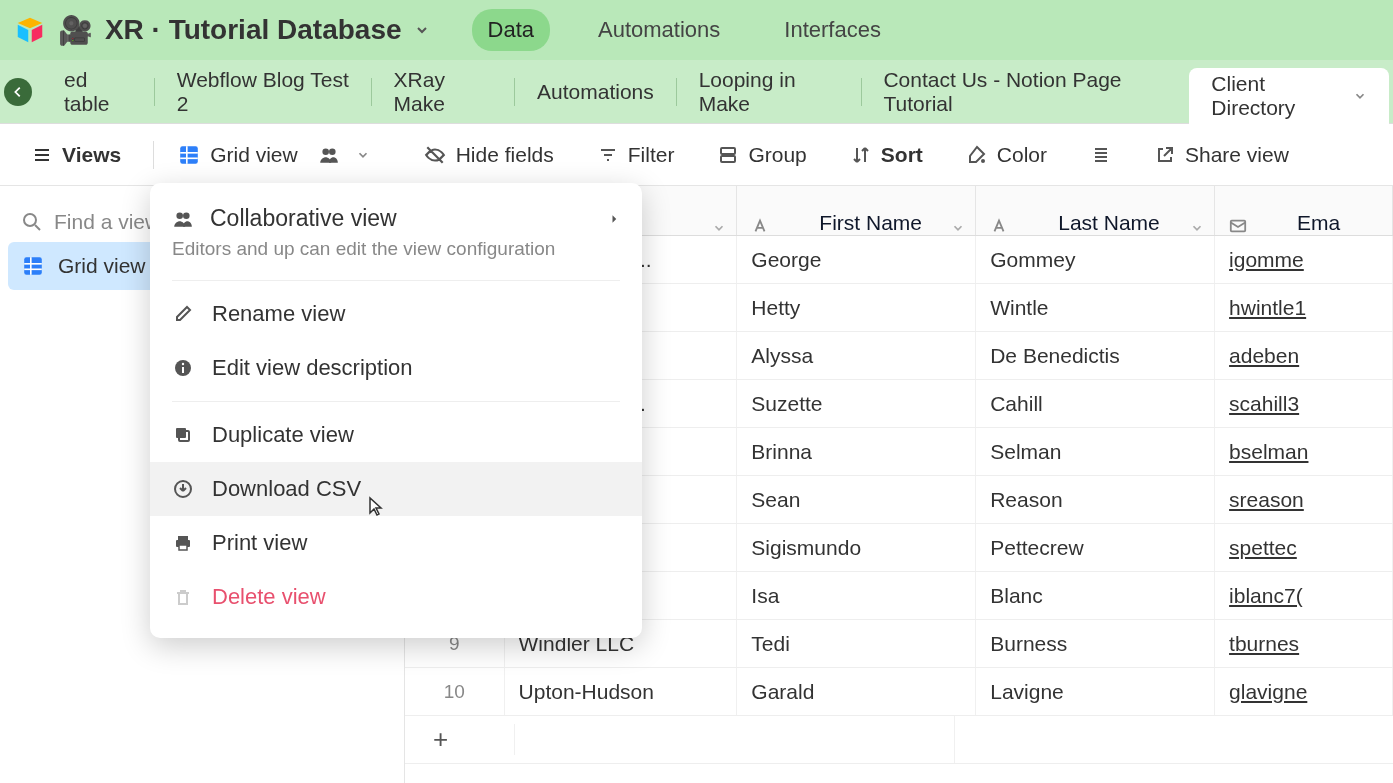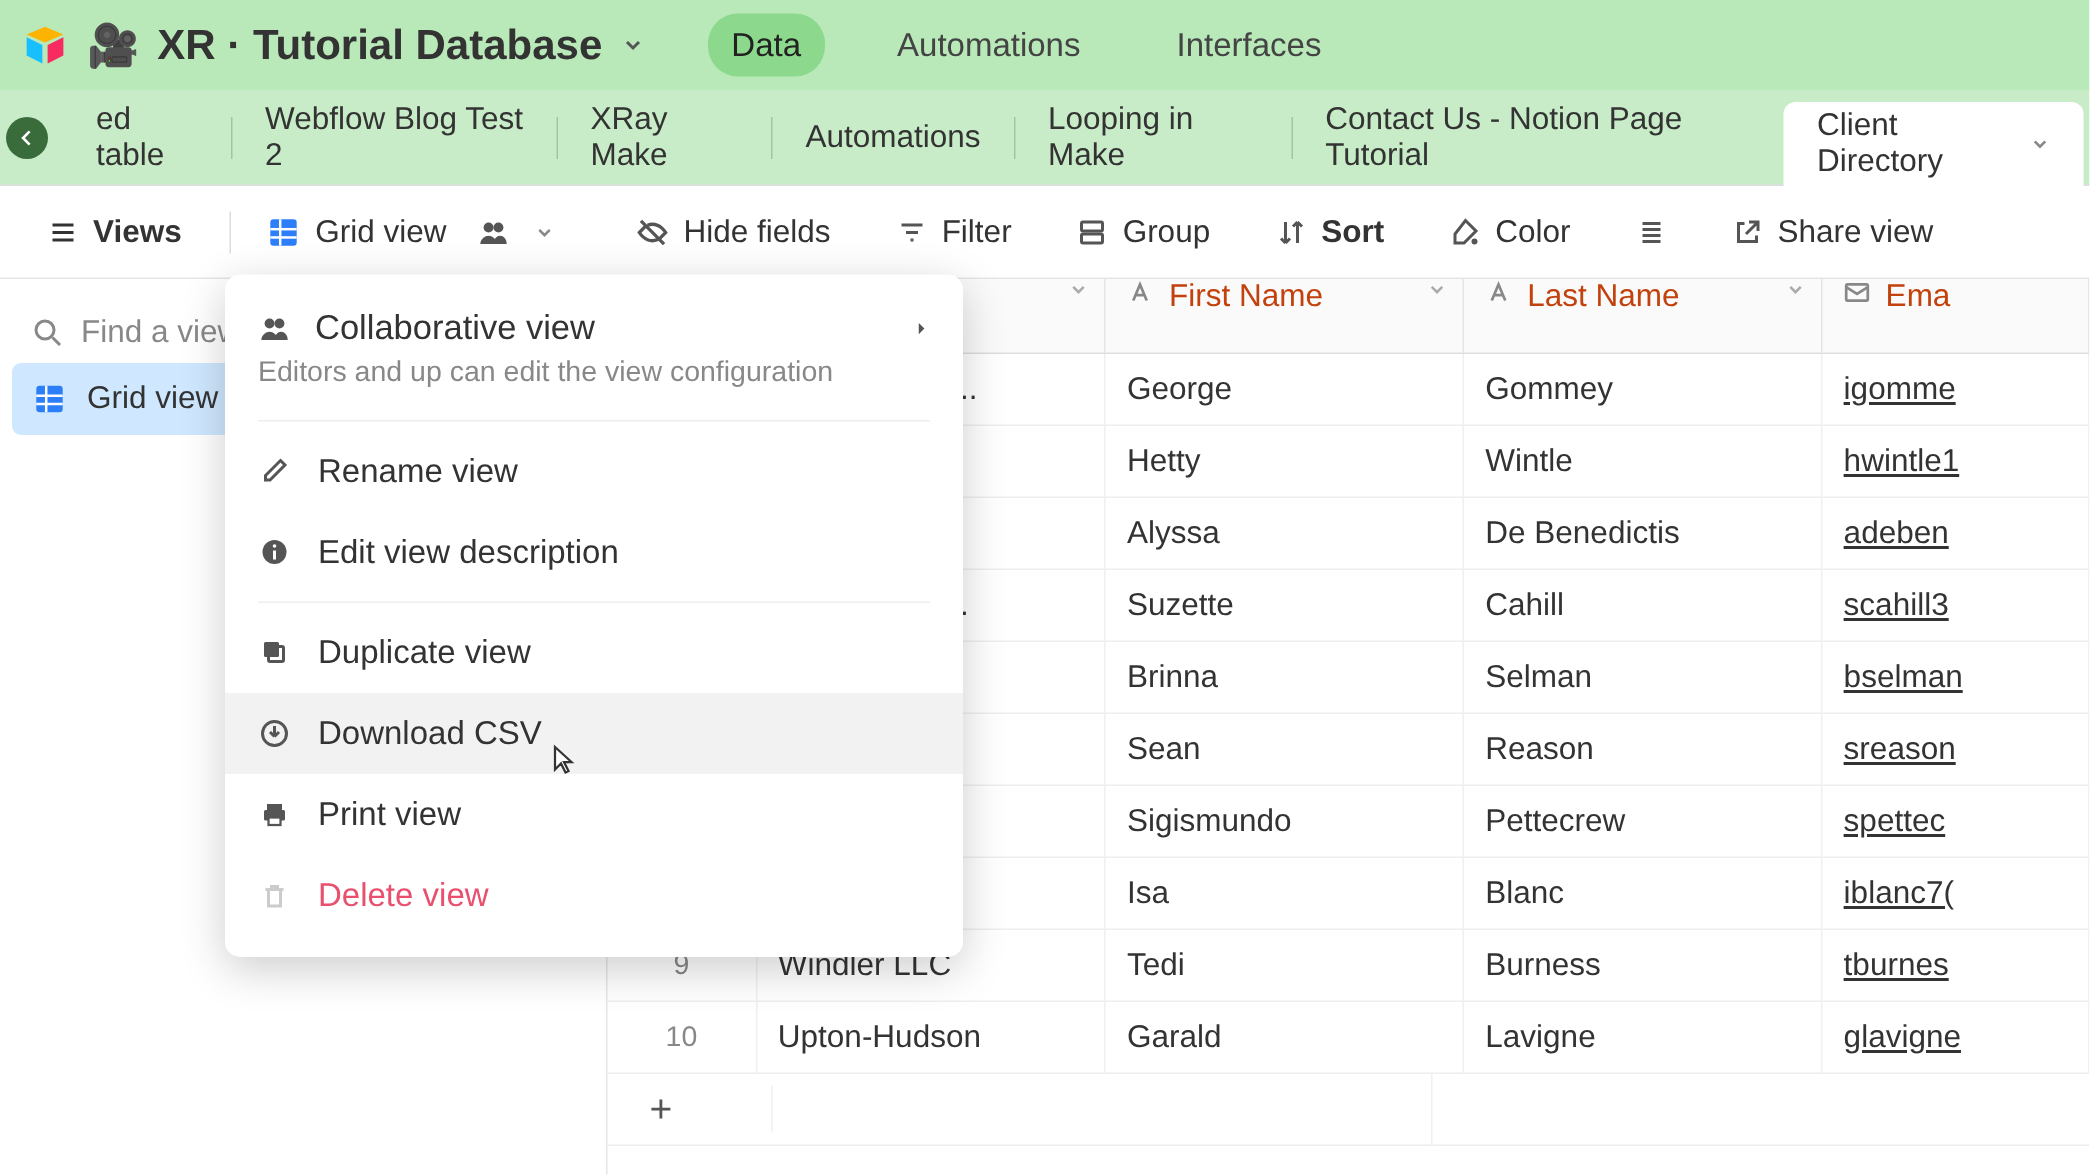--- a/index.html
+++ b/index.html
@@ -37,21 +37,21 @@
 .main { display: flex; height: calc(783px - 60px - 64px - 62px); }
 .sidebar { width: 405px; border-right: 1px solid #e5e5e5; padding: 16px 8px; }
 .search-row { display: flex; align-items: center; gap: 12px; padding: 8px 14px; color: #888; font-size: 21px; }
 .view-item { display: flex; align-items: center; gap: 14px; padding: 12px 14px; border-radius: 6px; font-size: 21px; cursor: pointer; }
 .view-item.active { background: #cfe8ff; }
 .grid-icon { color: #2d7ff9; }
 
 
 .table-wrap { flex: 1; overflow: hidden; position: relative; }
 .table-header { display: flex; height: 50px; border-bottom: 1px solid #ddd; background: #fafafa; }
-.th { display: flex; align-items: flex-start; padding: 0 14px; border-right: 1px solid #e5e5e5; font-size: 21px; color: #c2410c; position: relative; }
+.th { display: flex; align-items: flex-end; padding: 0 14px; border-right: 1px solid #e5e5e5; font-size: 21px; color: #0f172a; position: relative; gap: 40px; }
 .th-chevron { position: absolute; right: 10px; color: #aaa; }
 .col-num { width: 110px; justify-content: center; }
 .col-company { width: 263px; }
 .col-first { width: 270px; }
 .col-last { width: 270px; }
 .col-email { width: 200px; }
 .row { display: flex; height: 48px; border-bottom: 1px solid #eee; }
 .cell { display: flex; align-items: center; padding: 0 14px; border-right: 1px solid #f0f0f0; font-size: 21px; white-space: nowrap; overflow: hidden; text-overflow: ellipsis; }
 .cell-num { width: 110px; justify-content: center; color: #888; font-size: 19px; }
 .cell-company { width: 263px; }

